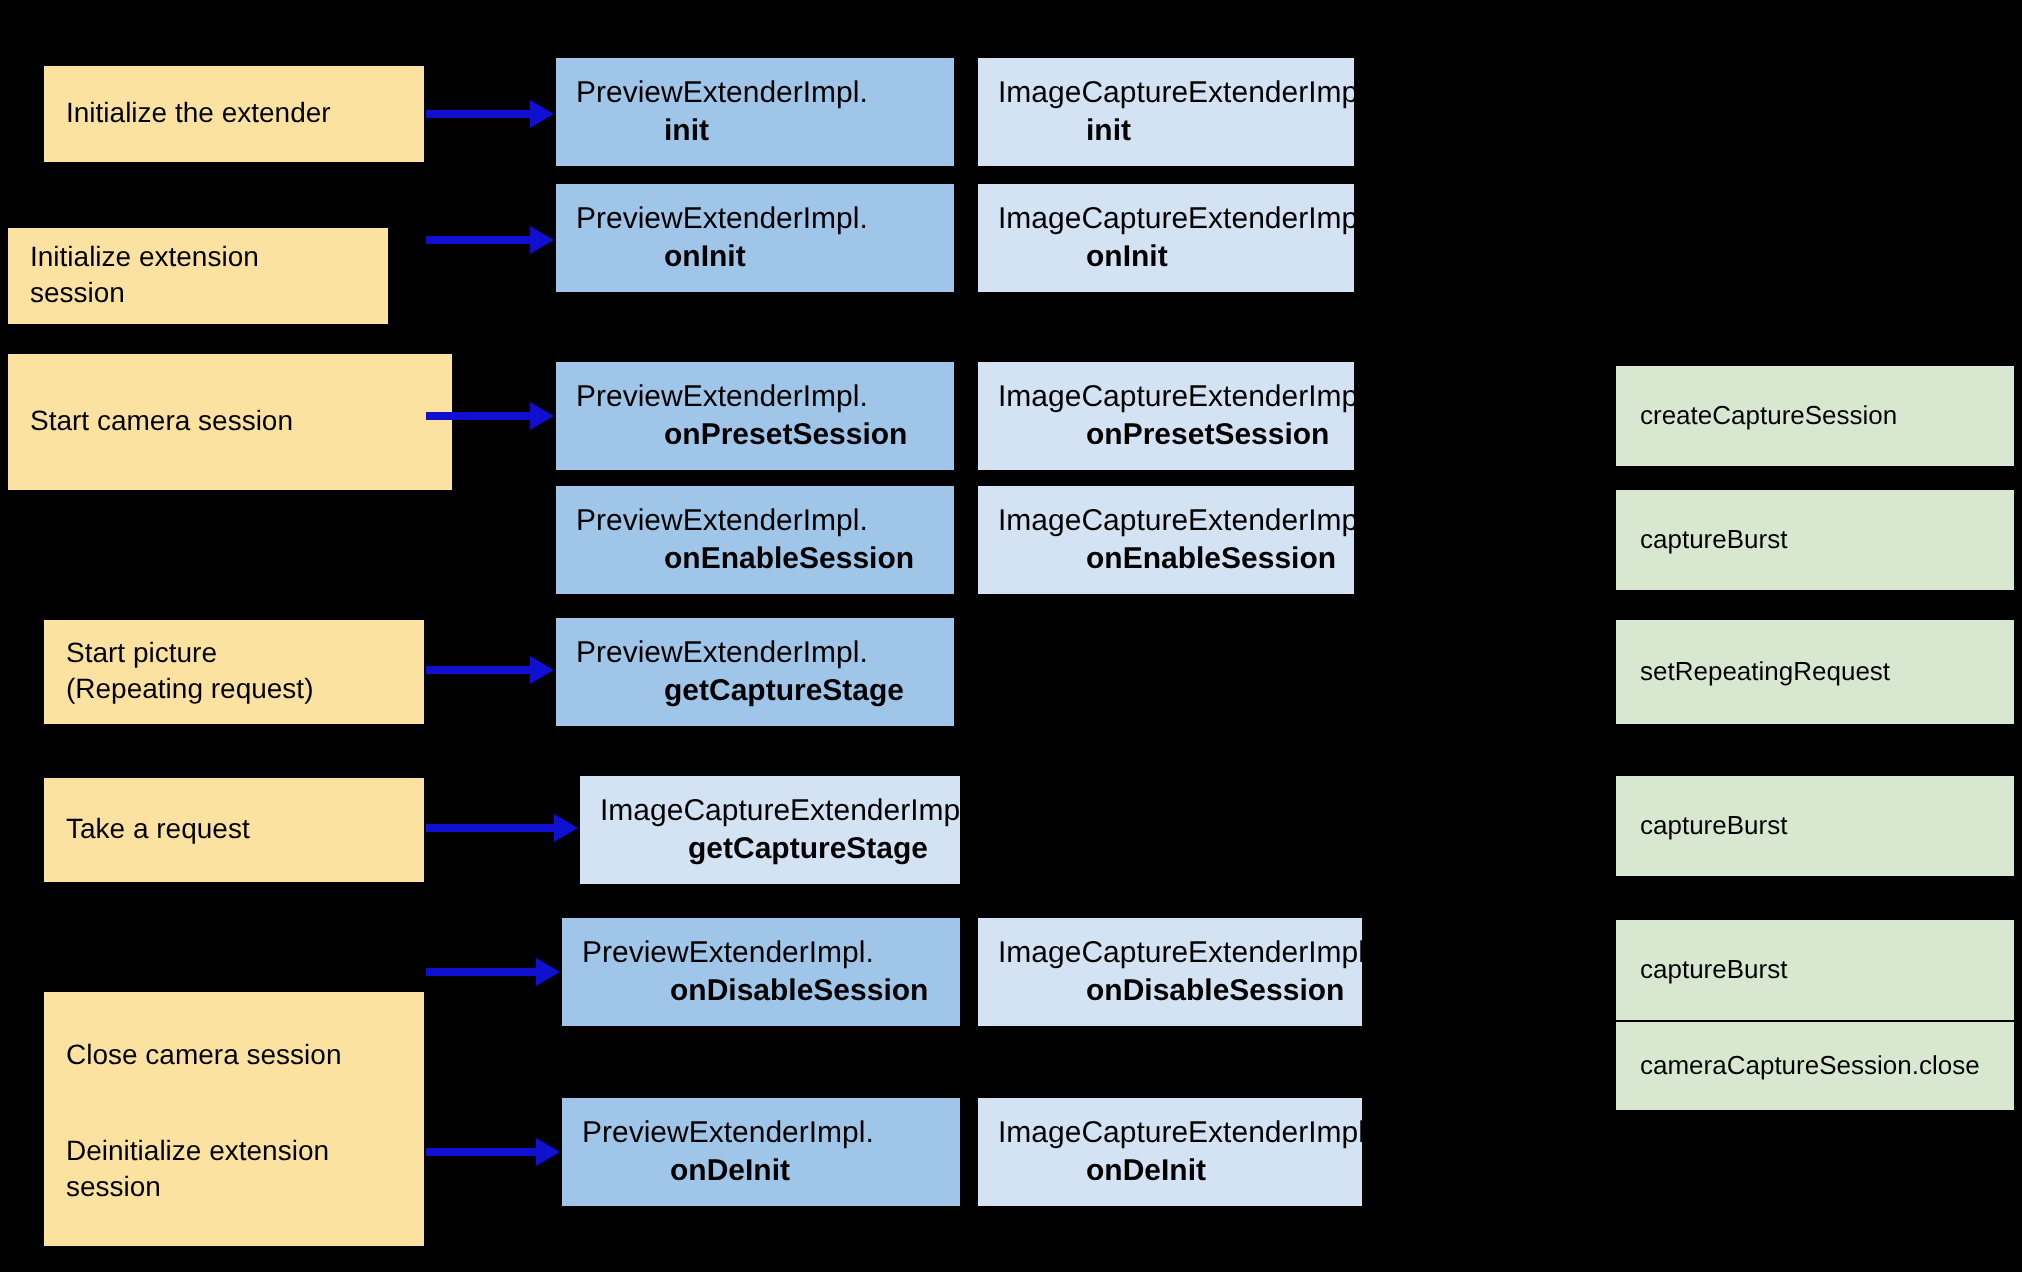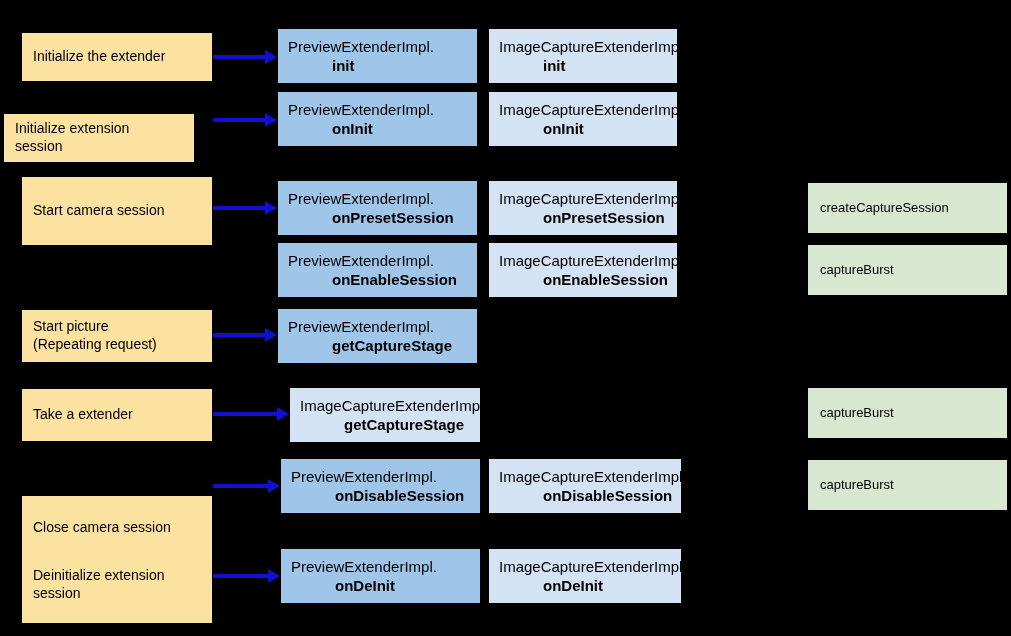--- a/index.html
+++ b/index.html
@@ -107,21 +107,21 @@
   </div>
   <div class="box preview" style="left:278px; top:92px; width:199px; height:54px;">
     <span class="cls">PreviewExtenderImpl.</span>
     <span class="mtd">onInit</span>
   </div>
   <div class="box imgcap" style="left:489px; top:92px; width:188px; height:54px;">
     <span class="cls">ImageCaptureExtenderImpl.</span>
     <span class="mtd">onInit</span>
   </div>
 
-  <div class="box stage" style="left:22px; top:177px; width:190px; height:68px;">Start camera session</div>
+  <div class="box stage" style="left:4px; top:177px; width:222px; height:68px;">Start camera session</div>
   <div class="arrow" style="left:213px; top:208px; width:65px;">
     <div class="shaft" style="width:53px;"></div>
     <div class="head" style="left:52px;"></div>
   </div>
   <div class="box preview" style="left:278px; top:181px; width:199px; height:54px;">
     <span class="cls">PreviewExtenderImpl.</span>
     <span class="mtd">onPresetSession</span>
   </div>
   <div class="box imgcap" style="left:489px; top:181px; width:188px; height:54px;">
     <span class="cls">ImageCaptureExtenderImpl.</span>
@@ -142,22 +142,23 @@
   <div class="box stage" style="left:22px; top:310px; width:190px; height:52px;">Start picture
 (Repeating request)</div>
   <div class="arrow" style="left:213px; top:335px; width:65px;">
     <div class="shaft" style="width:53px;"></div>
     <div class="head" style="left:52px;"></div>
   </div>
   <div class="box preview" style="left:278px; top:309px; width:199px; height:54px;">
     <span class="cls">PreviewExtenderImpl.</span>
     <span class="mtd">getCaptureStage</span>
   </div>
+  <div class="box camera" style="left:808px; top:310px; width:199px; height:52px;">setRepeatingRequest</div>
 
-  <div class="box stage" style="left:22px; top:389px; width:190px; height:52px;">Take a extender</div>
+  <div class="box stage" style="left:22px; top:389px; width:190px; height:52px;">Take a request</div>
   <div class="arrow" style="left:213px; top:414px; width:65px;">
     <div class="shaft" style="width:65px;"></div>
     <div class="head" style="left:64px;"></div>
   </div>
   <div class="box imgcap" style="left:290px; top:388px; width:190px; height:54px;">
     <span class="cls">ImageCaptureExtenderImpl.</span>
     <span class="mtd">getCaptureStage</span>
   </div>
   <div class="box camera" style="left:808px; top:388px; width:199px; height:50px;">captureBurst</div>
 
@@ -168,20 +169,21 @@
   </div>
   <div class="box preview" style="left:281px; top:459px; width:199px; height:54px;">
     <span class="cls">PreviewExtenderImpl.</span>
     <span class="mtd">onDisableSession</span>
   </div>
   <div class="box imgcap" style="left:489px; top:459px; width:192px; height:54px;">
     <span class="cls">ImageCaptureExtenderImpl.</span>
     <span class="mtd">onDisableSession</span>
   </div>
   <div class="box camera" style="left:808px; top:460px; width:199px; height:50px;">captureBurst</div>
+  <div class="box camera" style="left:808px; top:511px; width:199px; height:44px;">cameraCaptureSession.close</div>
 
   <div class="box stage" style="left:22px; top:547px; width:190px; height:76px;">Deinitialize extension
 session</div>
   <div class="arrow" style="left:213px; top:576px; width:68px;">
     <div class="shaft" style="width:56px;"></div>
     <div class="head" style="left:55px;"></div>
   </div>
   <div class="box preview" style="left:281px; top:549px; width:199px; height:54px;">
     <span class="cls">PreviewExtenderImpl.</span>
     <span class="mtd">onDeInit</span>

